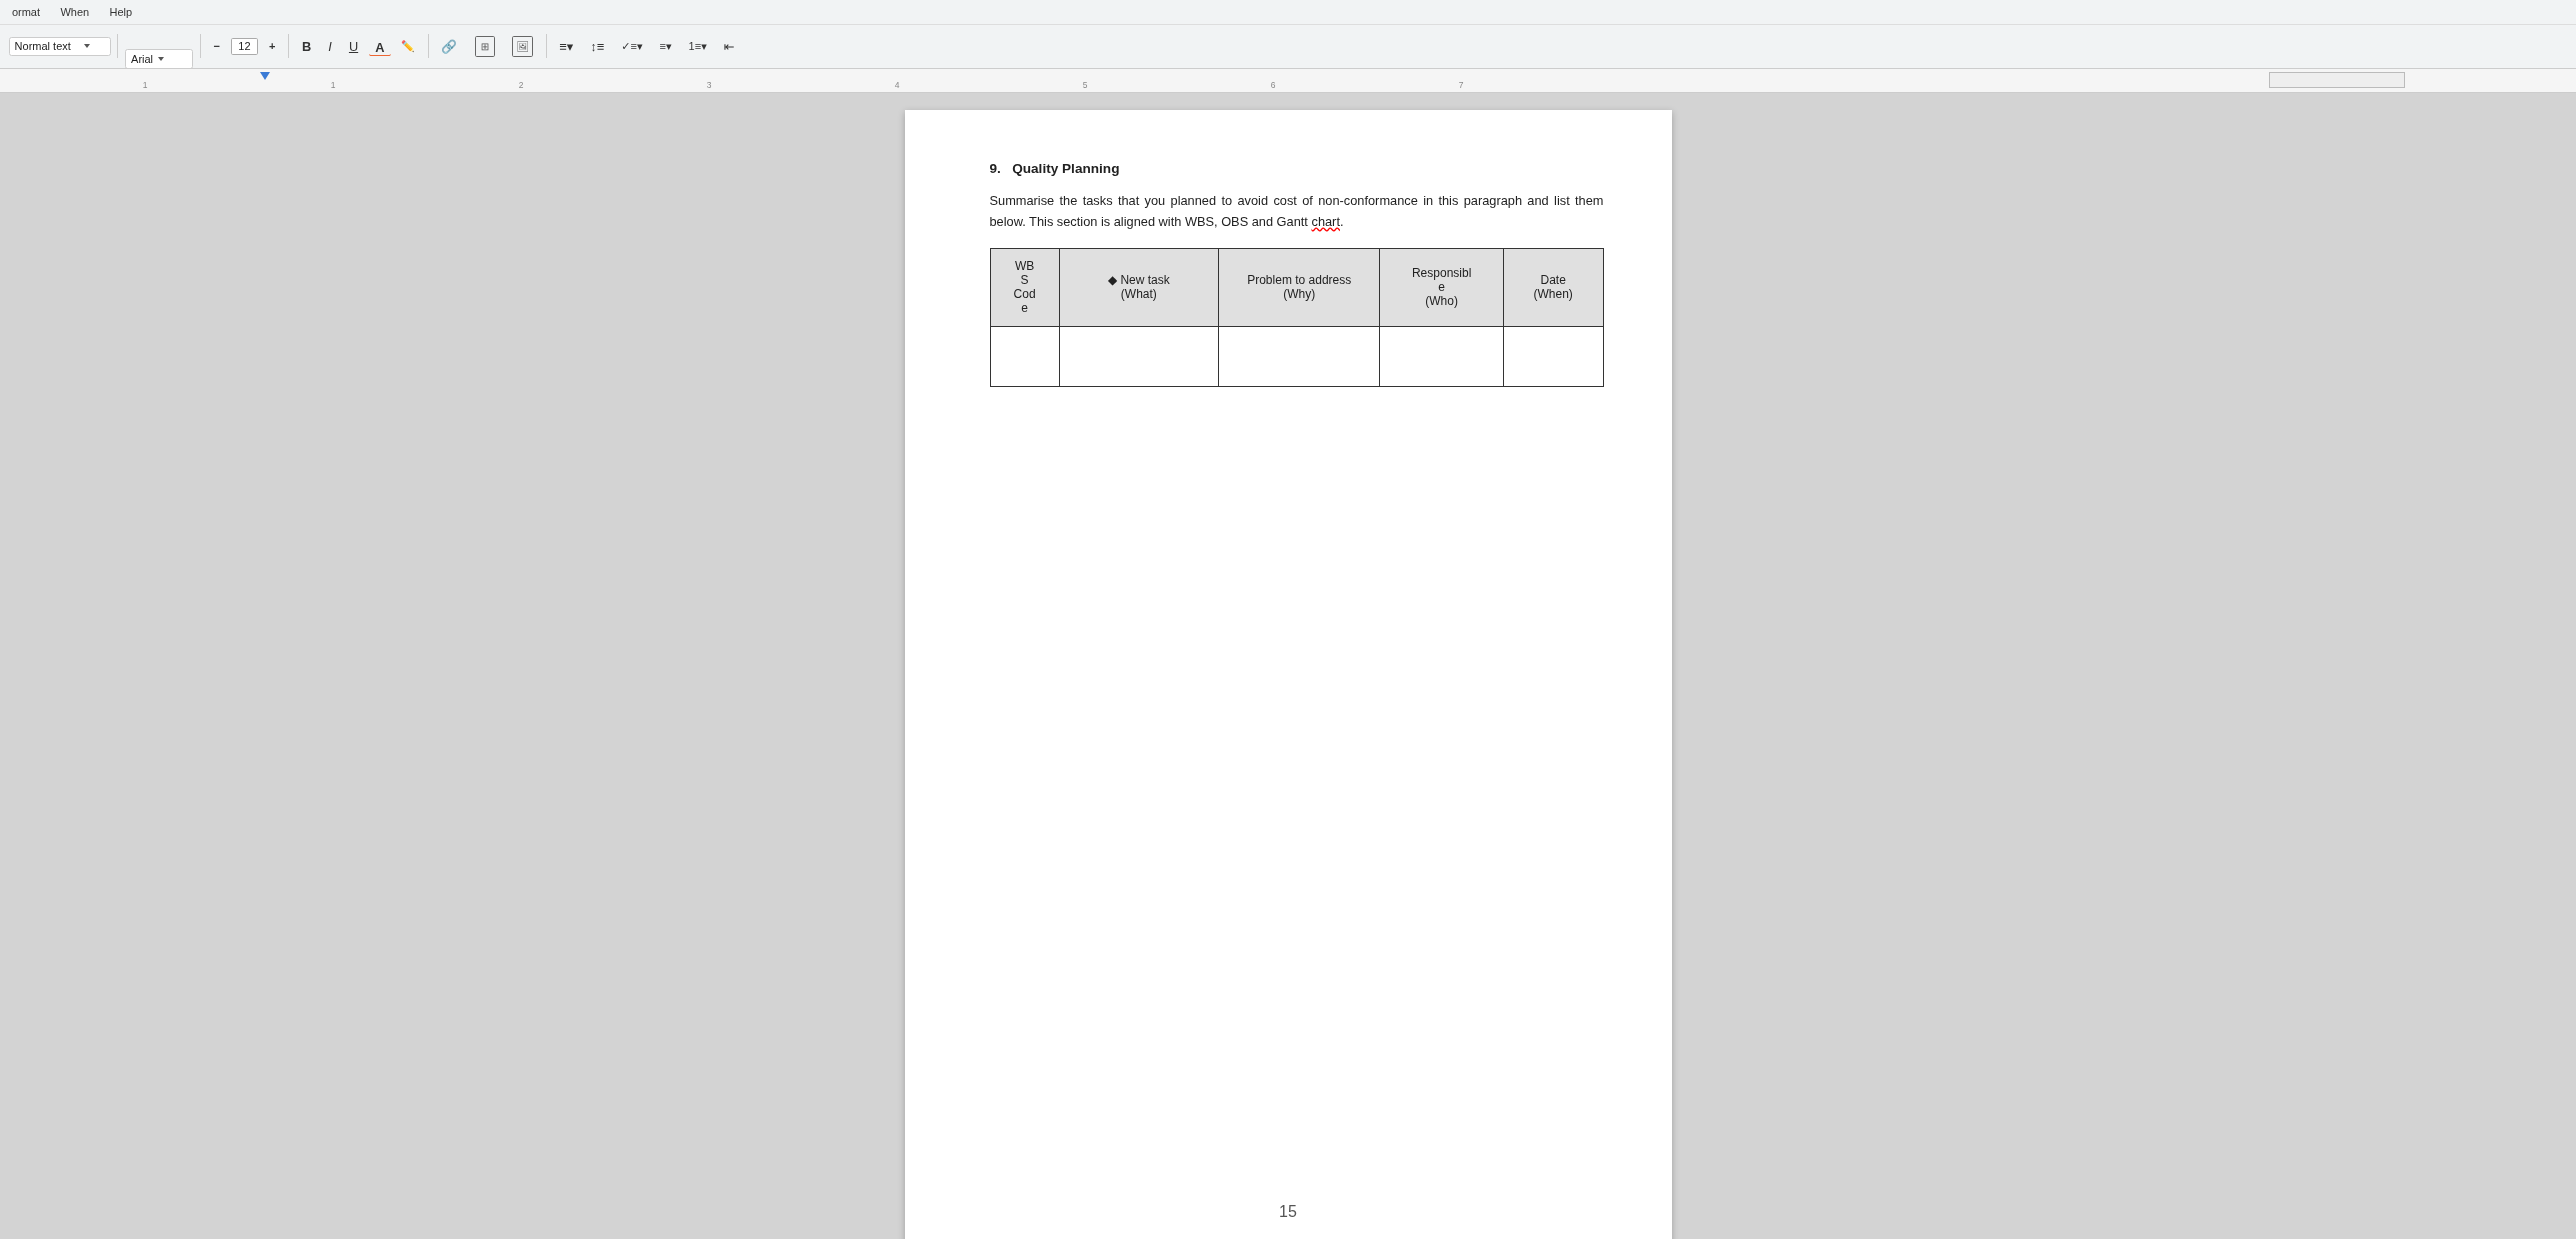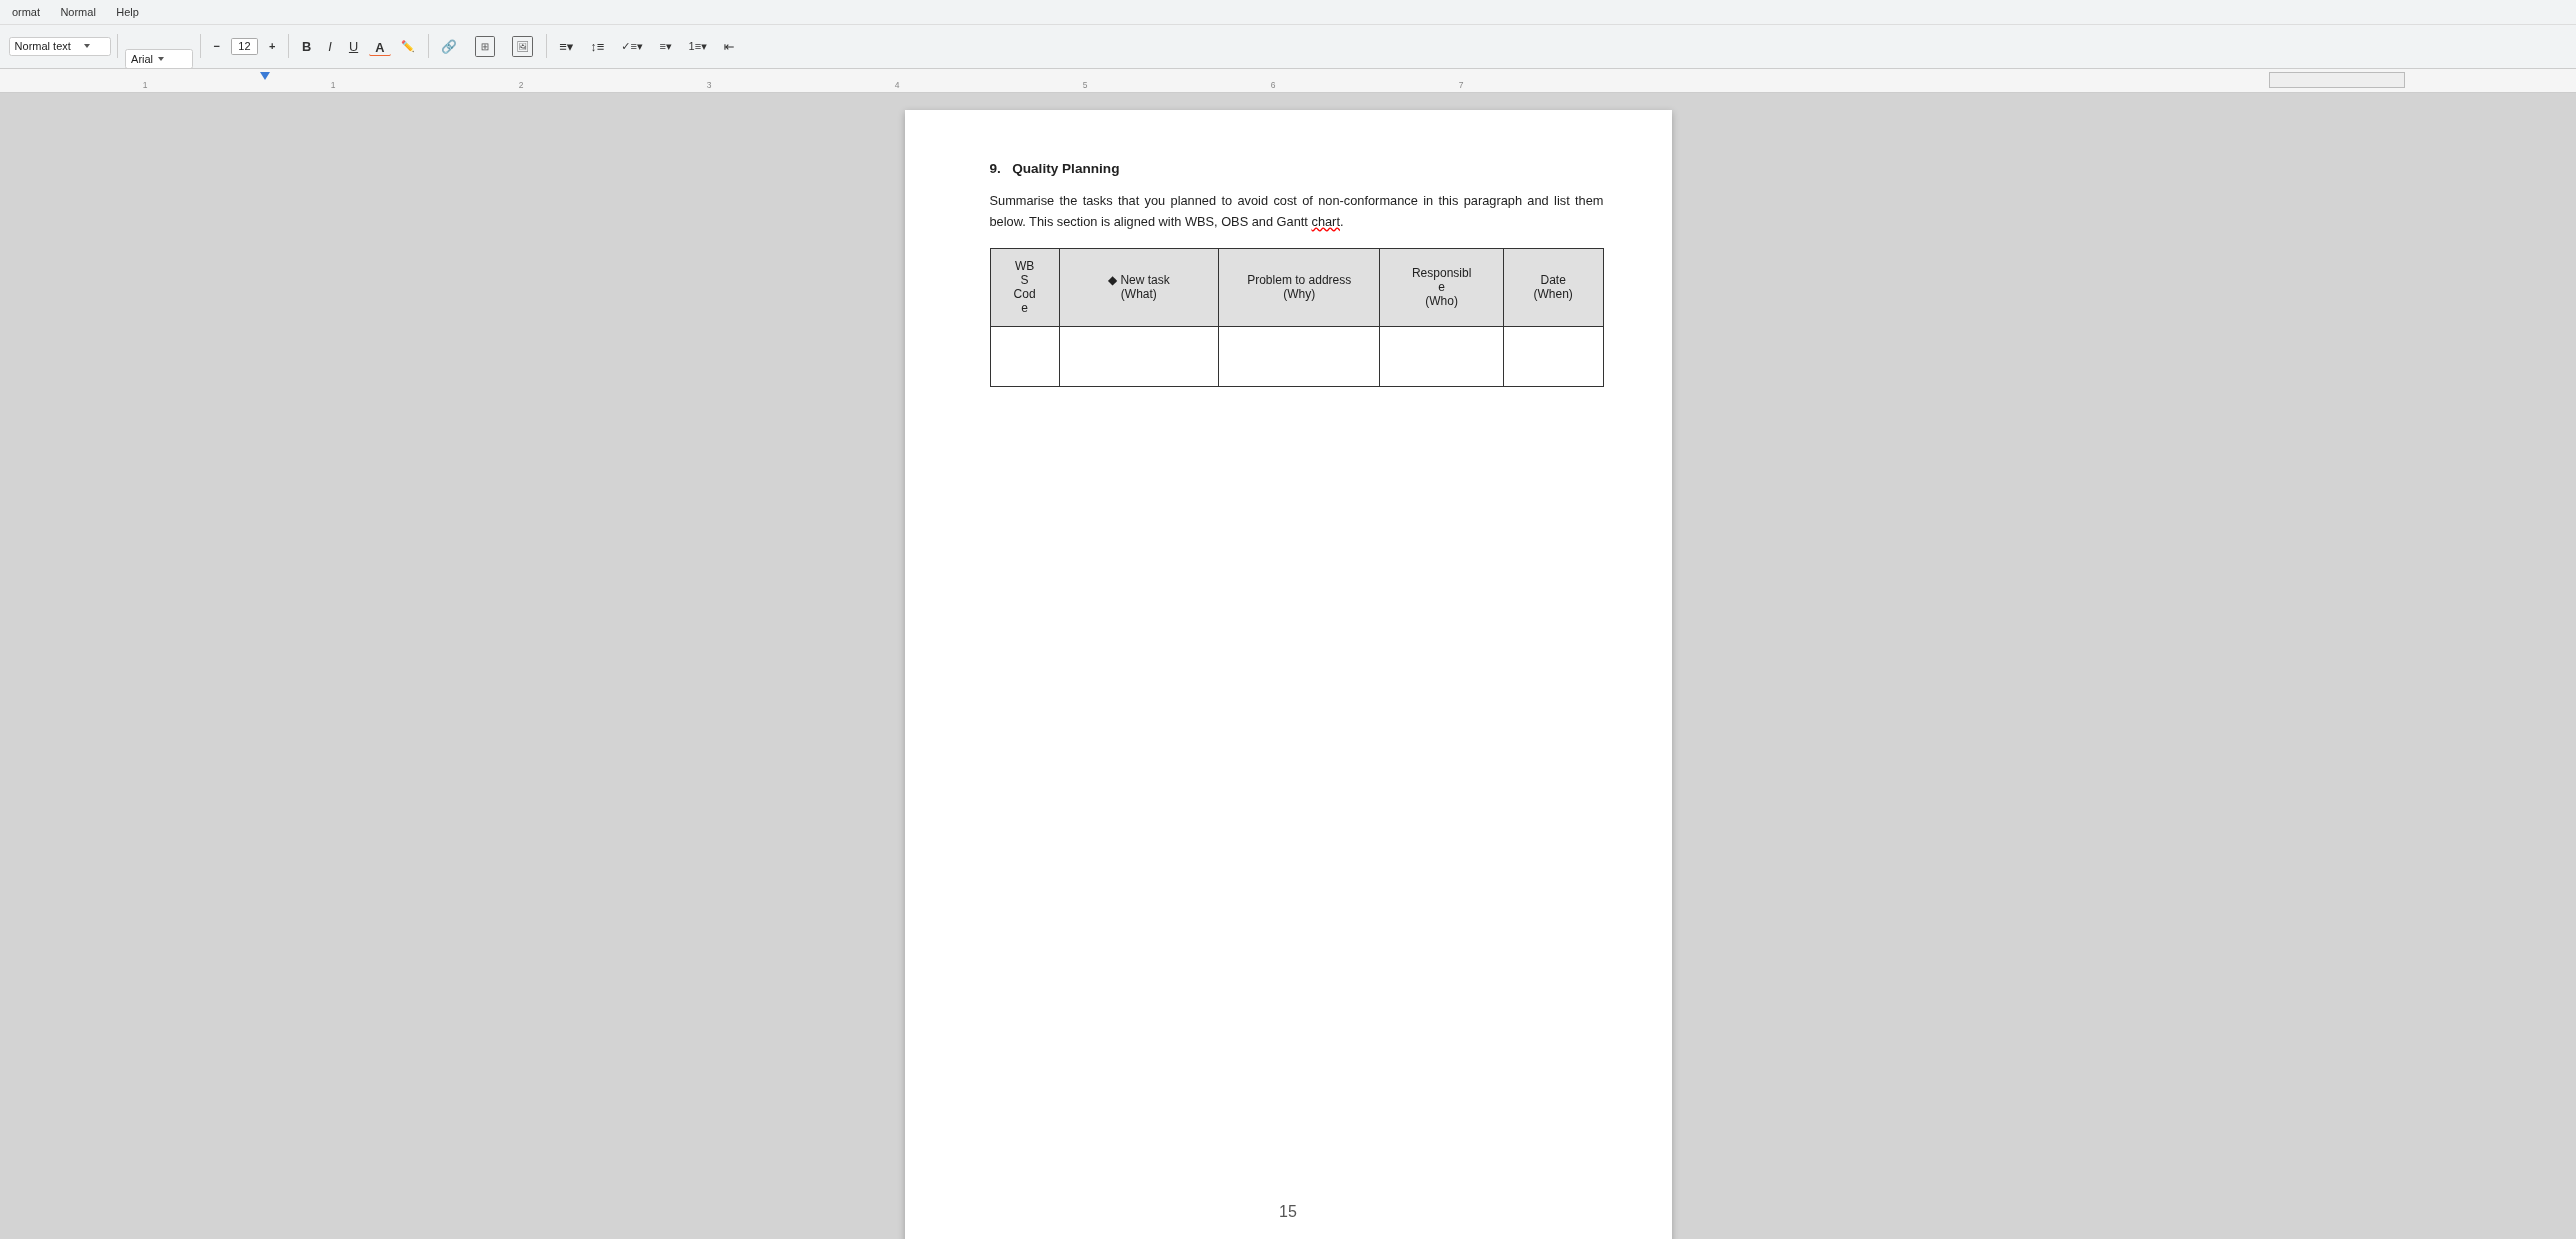--- a/index.html
+++ b/index.html
@@ -283,21 +283,21 @@
       justify-content: center;
       font-size: 10.2px;
       color: #555;
     }
   </style>
 </head>
 <body>
 
 <div class="menu-bar">
   <span class="menu-item">ormat</span>
-  <span class="menu-item">Normal</span>
+  <span class="menu-item">When</span>
   <span class="menu-item">Help</span>
 </div>
 
 <div class="toolbar">
 
   <div class="style-dropdown">
     <span>Normal text</span>
     <span class="chevron-down"></span>
   </div>
 

